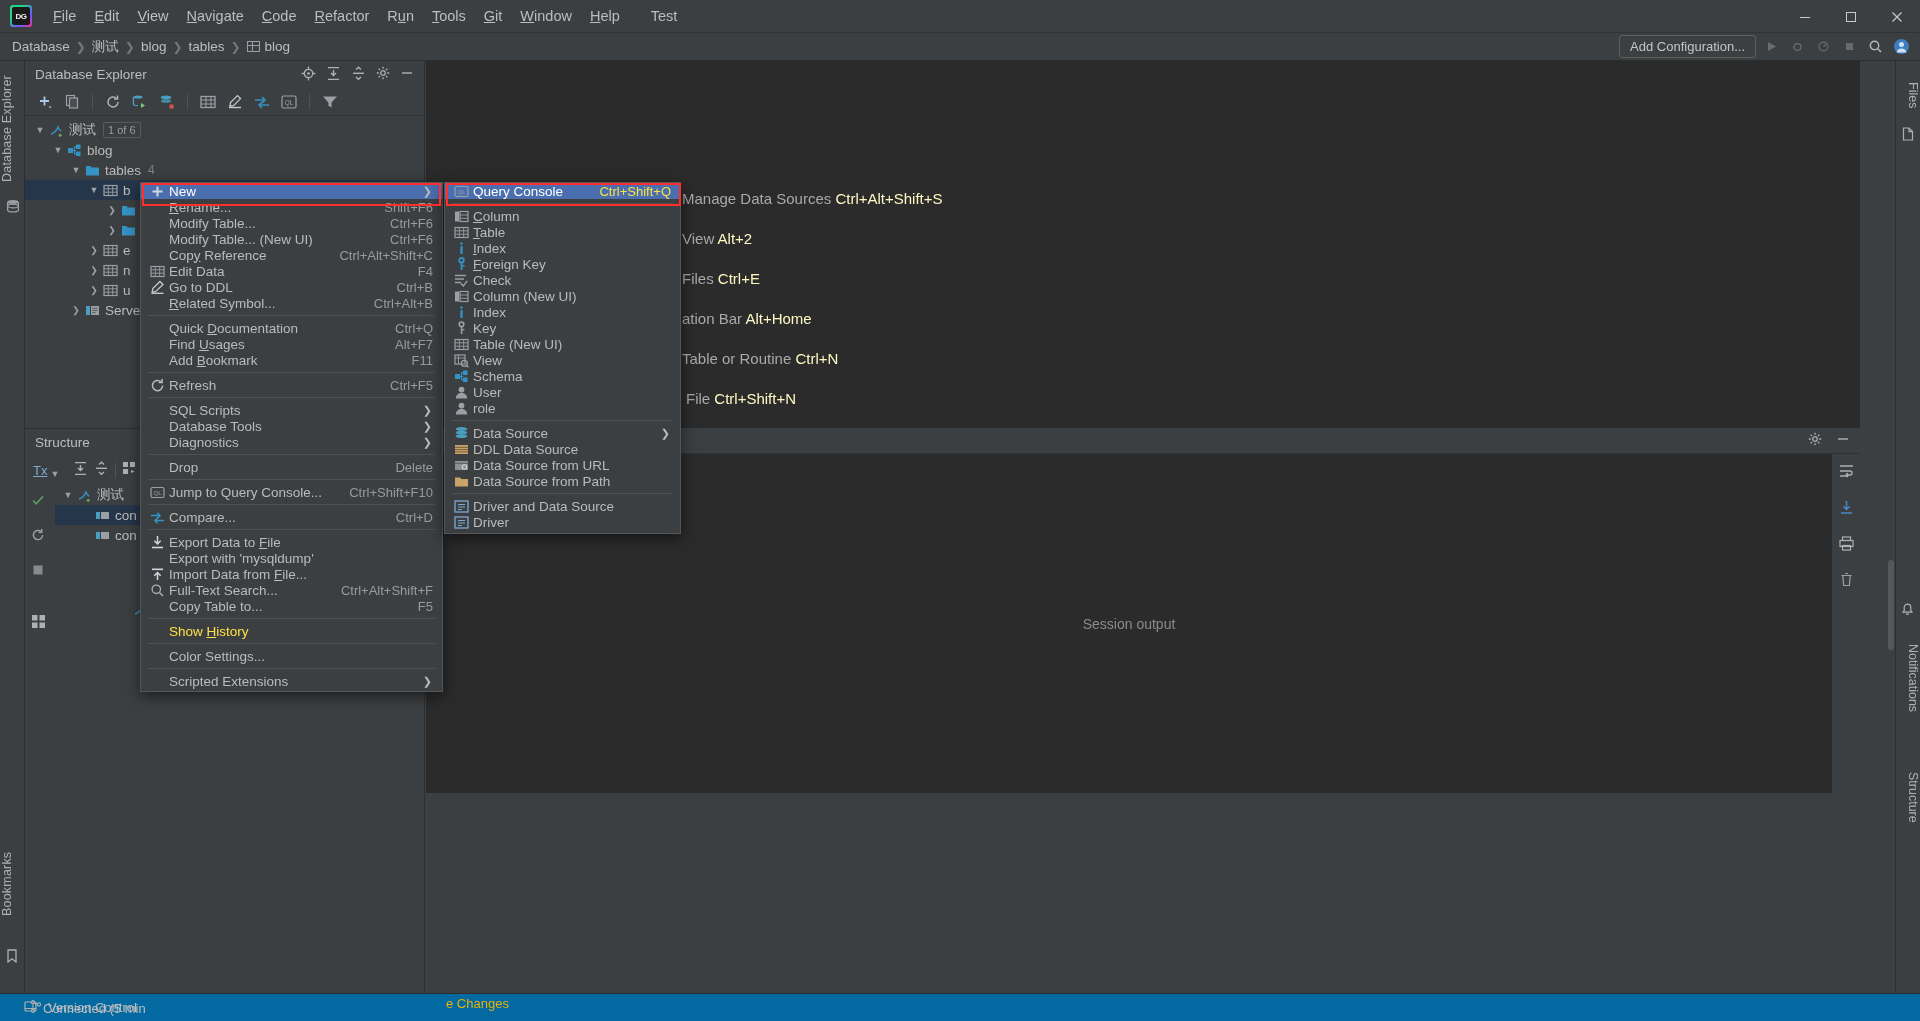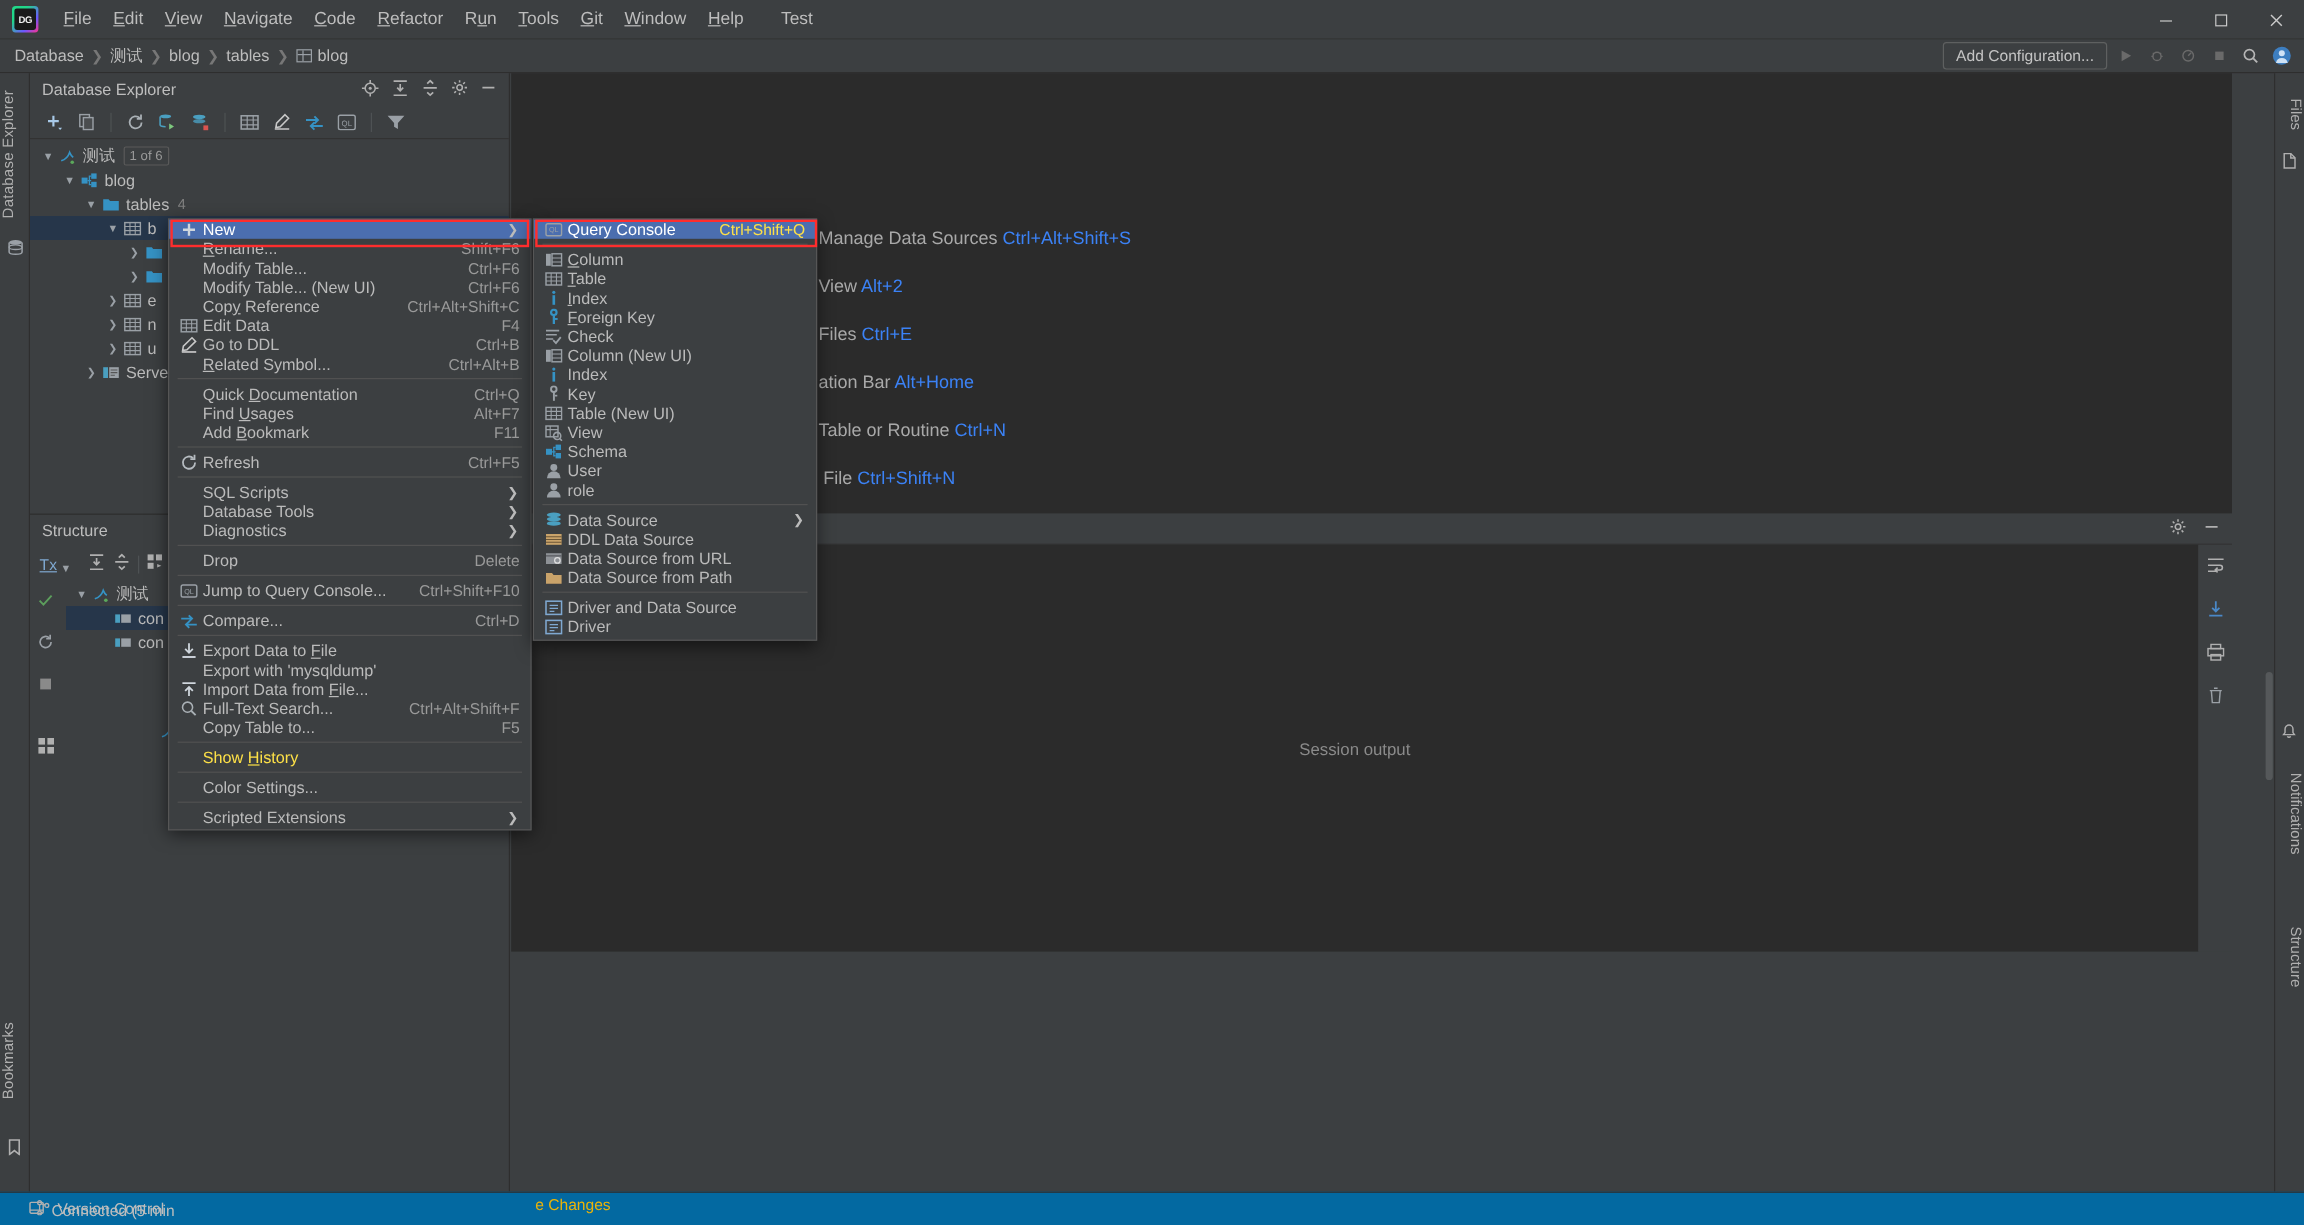--- a/index.html
+++ b/index.html
@@ -120,21 +120,21 @@
     display: flex; flex-direction: column; align-items: center; gap: 18px; padding-top: 8px;
   }
   .svc-tree { position: absolute; left: 30px; top: 56px; right: 0; font-size: 13.5px; }
 
   
   .editorbg {
     position: absolute; left: 426px; top: 61px; right: 60px; height: 367px;
     background: #2b2b2b; overflow: hidden;
   }
   .tip { position: absolute; font-size: 15px; color: #a9a9a9; white-space: nowrap; }
-  .kbd { color: #3b82f6; }
+  .kbd { color: #fef9c3; }
 
   
   .outpane {
     position: absolute; left: 426px; top: 428px; right: 60px; height: 365px;
     background: #3c3f41;
   }
   .out-header {
     height: 26px; display: flex; align-items: center; justify-content: flex-end;
     padding-right: 10px; gap: 14px; border-bottom: 1px solid #323232;
   }

